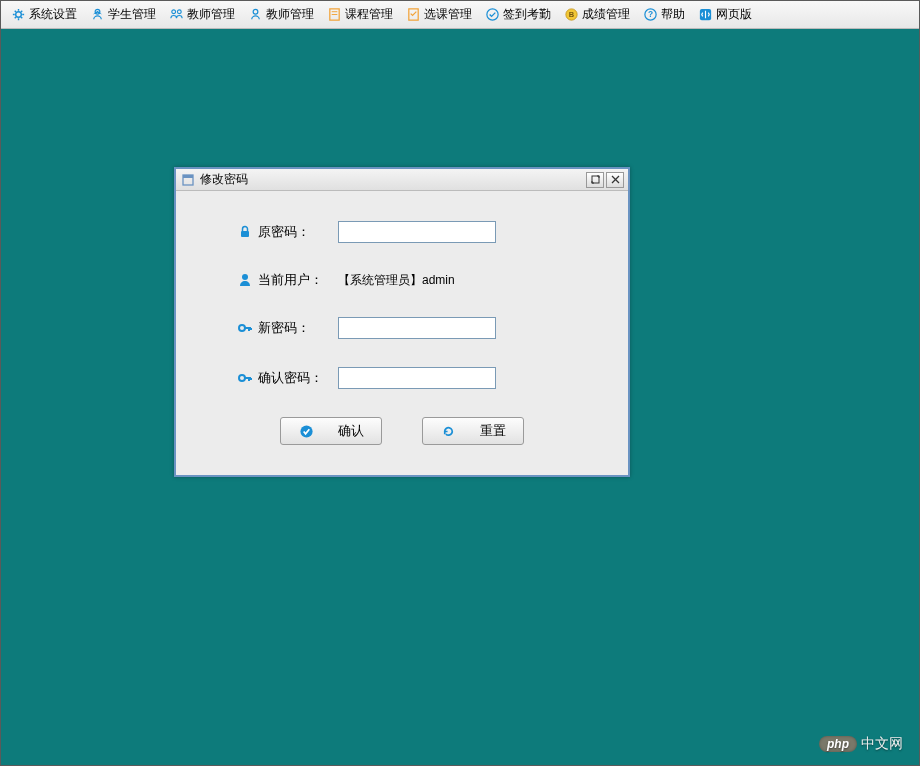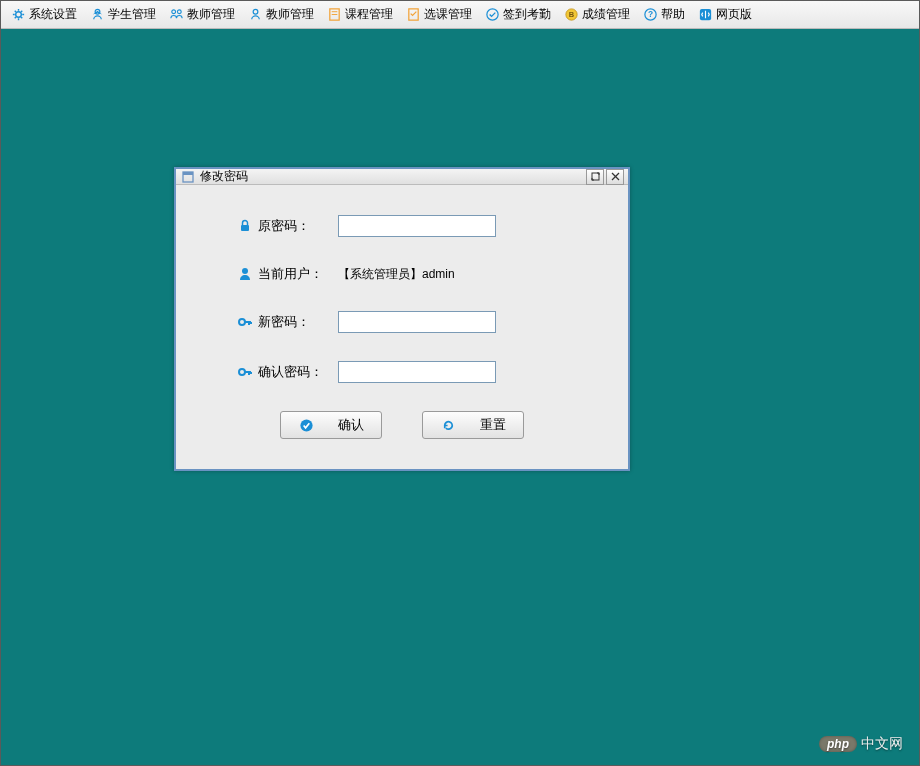--- a/index.html
+++ b/index.html
@@ -71,21 +71,21 @@
     
     .dialog {
       position: absolute;
       left: 173px; top: 138px;
       width: 456px;
       background: #ececec;
       border: 2px solid #6a93c2;
       box-shadow: 0 0 4px rgba(0,0,0,0.3);
     }
     .dialog-titlebar {
-      height: 16px;
+      height: 22px;
       background: linear-gradient(#f4f4f4, #e0e0e0);
       border-bottom: 1px solid #bbb;
       display: flex;
       align-items: center;
       padding: 0 4px;
       gap: 4px;
     }
     .dialog-title { flex: 1; font-size: 12px; color: #000; }
     .dialog-win-btns { display: flex; gap: 2px; }
     .dlg-btn { width: 18px; height: 16px; border: 1px solid #999; background: linear-gradient(#fff,#ddd); display:flex; align-items:center; justify-content:center; cursor:pointer; font-size:10px;}

